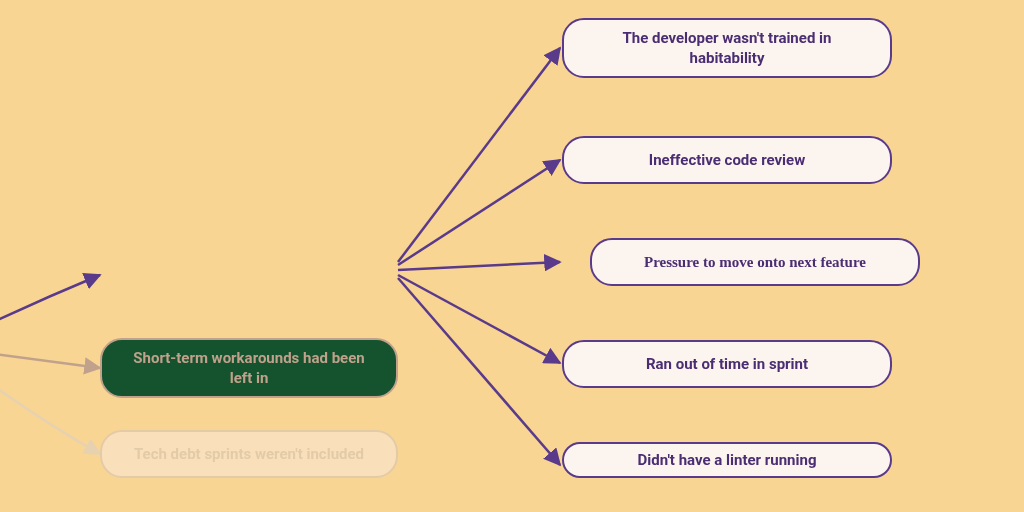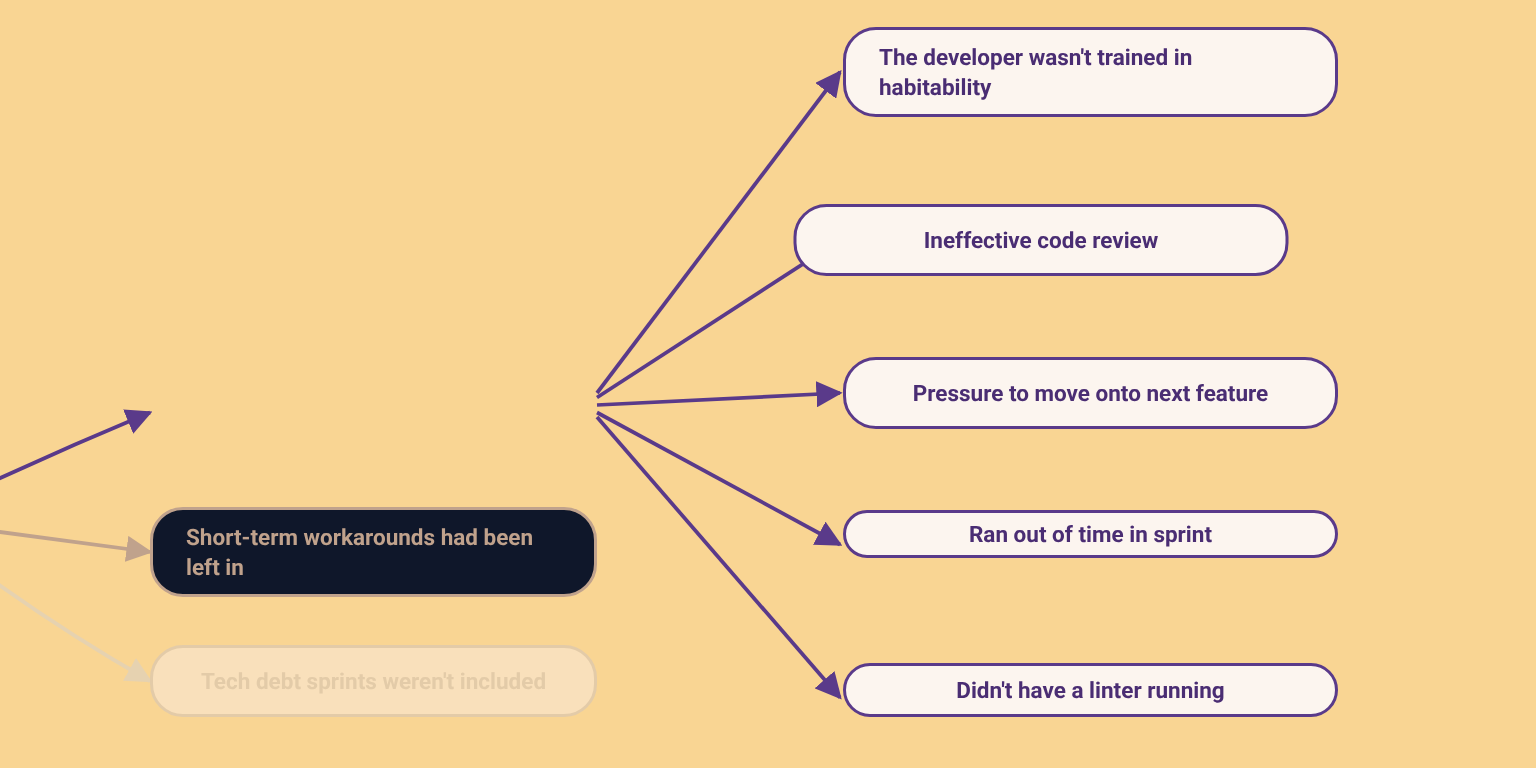--- a/index.html
+++ b/index.html
@@ -20,28 +20,29 @@
     position: absolute;
     box-sizing: border-box;
     background: #fcf5ef;
     border: 2px solid #5a3a8a;
     border-radius: 22px;
     padding: 12px 22px;
     color: #4a2d73;
     font-weight: 700;
     font-size: 15px;
     line-height: 1.35;
+    text-align: center;
     display: flex;
     align-items: center;
     justify-content: center;
   }
   .node.faded1 {
     border-color: #c0a28c;
     color: #c0a28c;
-    background: #0f172a;
+    background: #14532d;
   }
   .node.faded2 {
     border-color: #e3cba8;
     color: #e3cba8;
     background: #f9e0bb;
   }
   svg.edges {
     position: absolute;
     left: 0; top: 0;
     width: 1024px;
@@ -84,29 +85,29 @@
   </div>
 
   <div class="node faded2" style="left:100px; top:430px; width:298px; height:48px;">
     <span>Tech debt sprints weren't included</span>
   </div>
 
   <div class="node" style="left:562px; top:18px; width:330px; height:60px;">
     <span>The developer wasn't trained in habitability</span>
   </div>
 
-  <div class="node" style="left:529px; top:136px; width:330px; height:48px;">
+  <div class="node" style="left:562px; top:136px; width:330px; height:48px;">
     <span>Ineffective code review</span>
   </div>
 
-  <div class="node" style="left:562px; top:238px; width:330px; height:48px;">
+  <div class="node" style="left:590px; top:238px; width:330px; height:48px;font-family:Liberation Serif, serif;">
     <span>Pressure to move onto next feature</span>
   </div>
 
-  <div class="node" style="left:562px; top:340px; width:330px; height:32px;">
+  <div class="node" style="left:562px; top:340px; width:330px; height:48px;">
     <span>Ran out of time in sprint</span>
   </div>
 
   <div class="node" style="left:562px; top:442px; width:330px; height:36px;">
     <span>Didn't have a linter running</span>
   </div>
 
 </div>
 
 </body></html>

